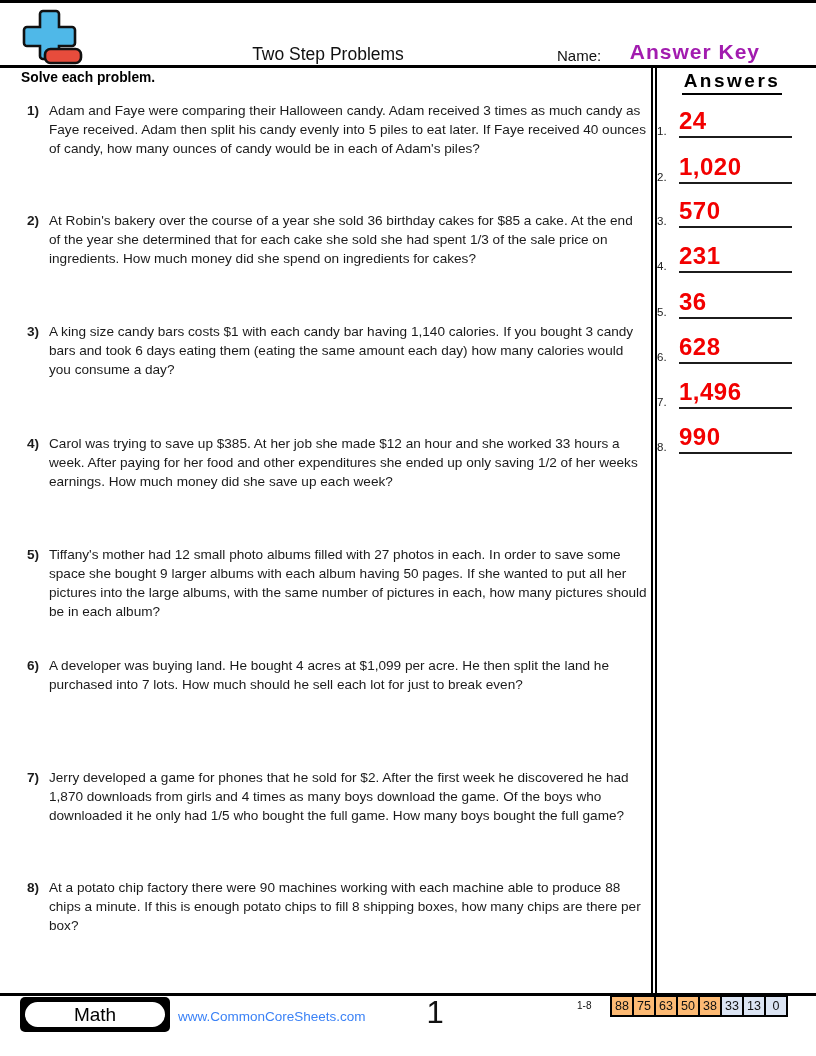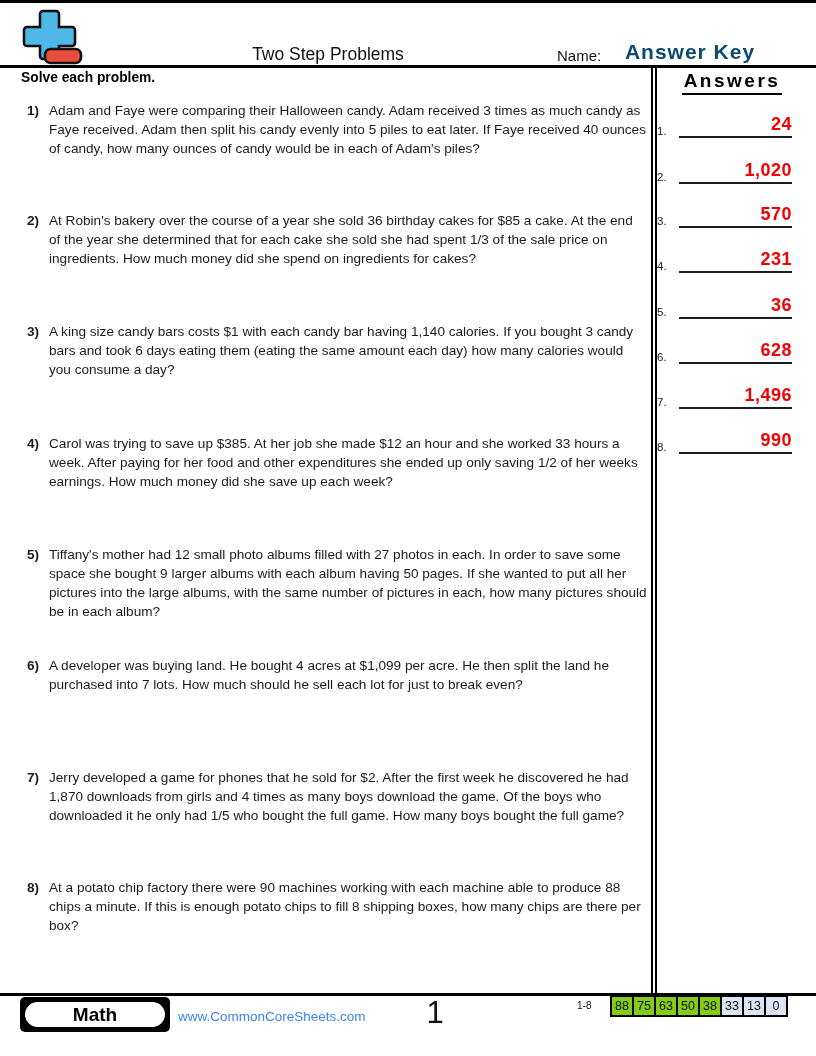--- a/index.html
+++ b/index.html
@@ -18,22 +18,22 @@
   .footer-rule { position: absolute; top: 993px; left: 0; width: 816px; height: 3px; background: #000; }
 
   .logo { position: absolute; left: 22px; top: 9px; width: 62px; height: 57px; }
 
   .title {
     position: absolute; left: 203px; top: 44px; width: 250px;
     text-align: center; font-size: 17.5px; color: #111; white-space: nowrap;
   }
   .name-label { position: absolute; left: 557px; top: 47px; font-size: 15px; color: #111; }
   .answer-key {
-    position: absolute; left: 620px; top: 40px; width: 140px; text-align: center;
-    font-size: 21px; font-weight: bold; color: #0c4a6e; letter-spacing: 1px; white-space: nowrap;
+    position: absolute; left: 620px; top: 40px; width: 140px; text-align: right;
+    font-size: 21px; font-weight: bold; color: #a21caf; letter-spacing: 1px; white-space: nowrap;
   }
   .instruction { position: absolute; left: 21px; top: 70px; font-size: 13.8px; font-weight: bold; color: #000; }
 
   .divider {
     position: absolute; left: 651px; top: 68px; width: 6px; height: 925px;
     border-left: 2px solid #000; border-right: 2px solid #000; box-sizing: border-box;
   }
 
   .answers-heading { position: absolute; left: 672px; top: 70px; width: 120px; text-align: center; }
   .answers-heading span {
@@ -42,40 +42,40 @@
   }
 
   .problem { position: absolute; left: 27px; width: 620px; font-size: 13.6px; line-height: 19px; }
   .problem-num { position: absolute; left: 0; top: 0; font-weight: bold; }
   .problem-text { margin-left: 22px; }
 
   .answer-row { position: absolute; left: 657px; width: 138px; height: 34px; }
   .answer-num { position: absolute; left: 0; bottom: 1px; font-size: 11.5px; color: #222; }
   .answer-line { position: absolute; left: 22px; right: 3px; bottom: 0; border-bottom: 2px solid #1c1c1c; }
   .answer-value {
-    position: absolute; left: 22px; right: 3px; bottom: 3px; text-align: right;
-    color: #f20000; font-weight: bold; font-size: 18px; letter-spacing: 0.5px;
+    position: absolute; left: 22px; right: 3px; bottom: 3px; text-align: left;
+    color: #f20000; font-weight: bold; font-size: 24px; letter-spacing: 0.5px;
   }
 
   .math-badge { position: absolute; left: 20px; top: 997px; width: 150px; height: 35px; background: #000; border-radius: 5px; }
   .math-badge-inner {
     position: absolute; left: 3px; right: 3px; top: 3px; bottom: 3px; background: #fff;
     border: 2.5px solid #000; border-radius: 16px;
     display: flex; align-items: center; justify-content: center;
-    font-size: 19px; font-weight: bold; color: #000;
+    font-size: 19px; font-weight: normal; color: #000;
   }
   .website { position: absolute; left: 178px; top: 1009px; font-size: 13.5px; color: #3b82f6; }
   .page-number { position: absolute; left: 403px; top: 995px; width: 64px; text-align: center; font-size: 31px; color: #111; }
   .range-label { position: absolute; left: 577px; top: 1000px; font-size: 10px; color: #111; }
 
   .score-table { position: absolute; left: 610px; top: 995px; display: flex; }
   .score-cell {
     width: 20px; height: 18px; border: 2px solid #000; margin-left: -2px;
     display: flex; align-items: center; justify-content: center;
-    font-size: 12.5px; background: #84cc16; color: #111;
+    font-size: 12.5px; background: #fdba74; color: #111;
   }
   .score-cell:first-child { margin-left: 0; }
   .score-cell.highlighted { background: #dbe4f3; }
 </style>
 </head>
 <body>
 
 <div id="page">
 
   <div class="top-rule"></div>

